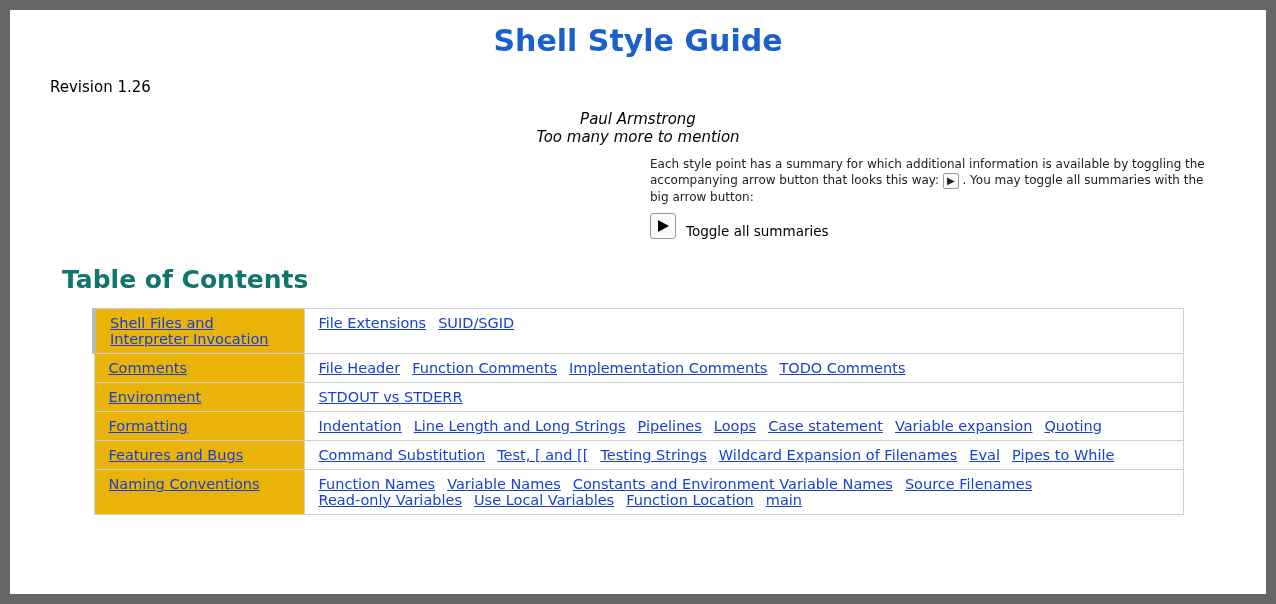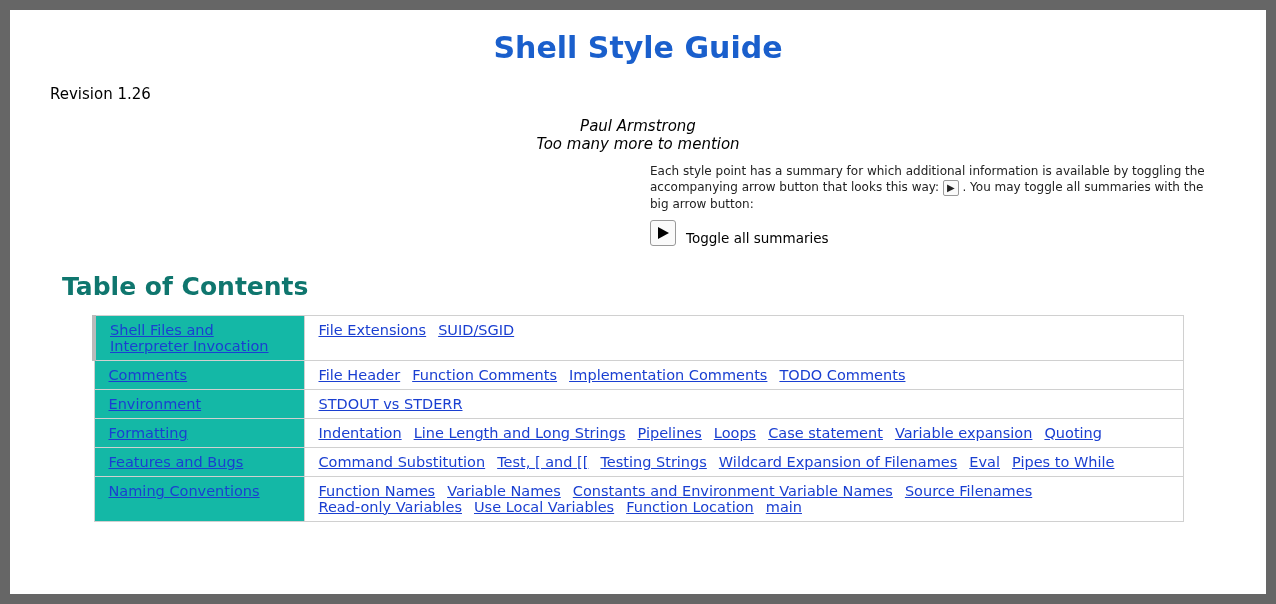--- a/index.html
+++ b/index.html
@@ -11,21 +11,21 @@
     color: #000;
     width: 1276px;
     height: 604px;
     overflow: hidden;
     padding: 10px;
   }
   .page {
     background: #fff;
     width: 100%;
     height: 100%;
-    padding: 14px 40px 0 40px;
+    padding: 7px 40px 0 40px;
     overflow: hidden;
   }
   h1.title {
     color: #0b57d0;
     color: #1a5fcc;
     text-align: center;
     font-size: 30px;
     font-weight: bold;
     margin: 6px 0 20px 0;
   }
@@ -89,21 +89,21 @@
     width: 1092px;
     font-size: 14.5px;
   }
   .toc-table td {
     border: 1px solid #d0d0d0;
     padding: 6px 14px;
     vertical-align: top;
   }
   .toc-table td.cat {
     width: 210px;
-    background: #14b8a6;
+    background: #eab308;
   }
   .toc-table tr:nth-child(1) td.cat { border-left: 4px solid #bbb; }
   .toc-table td.cat a { display: inline-block; }
   .toc-table a {
     color: #1a3fd1;
     text-decoration: underline;
   }
   .items a { margin-right: 12px; white-space: nowrap; display: inline-block; }
   .toc-table tbody tr td:first-child {
     border-left: 1px solid #d0d0d0;

